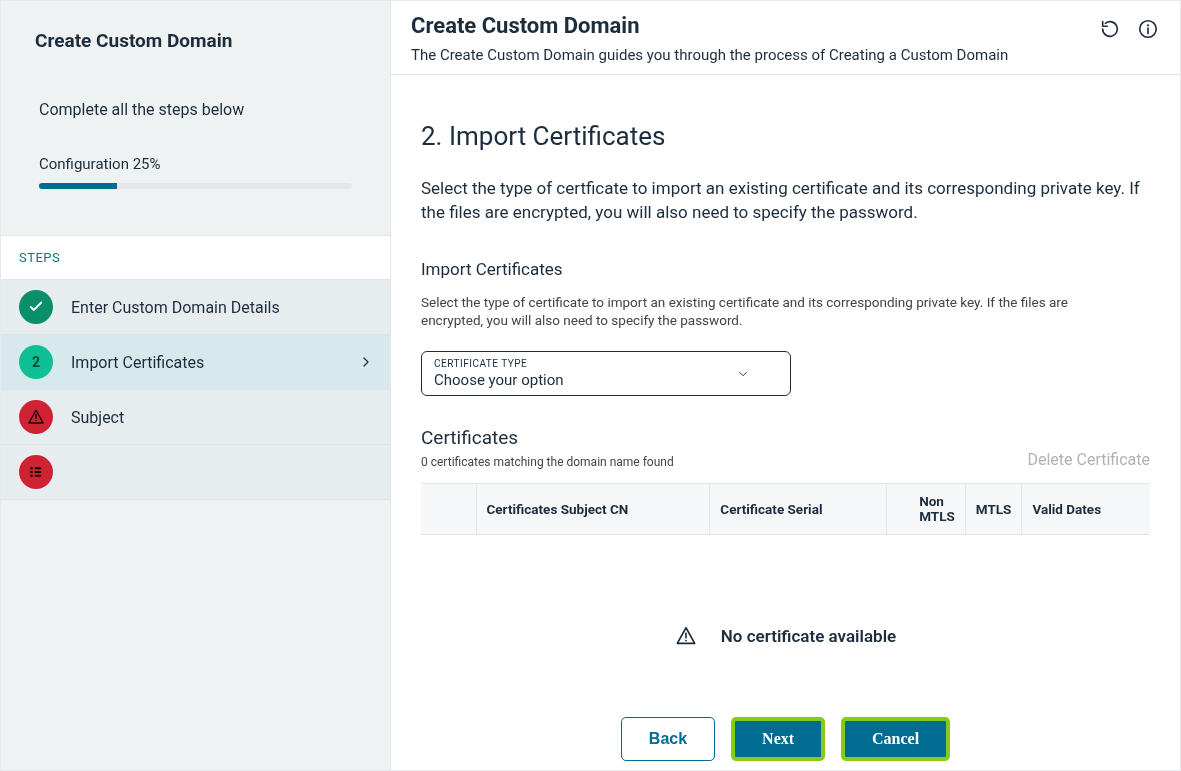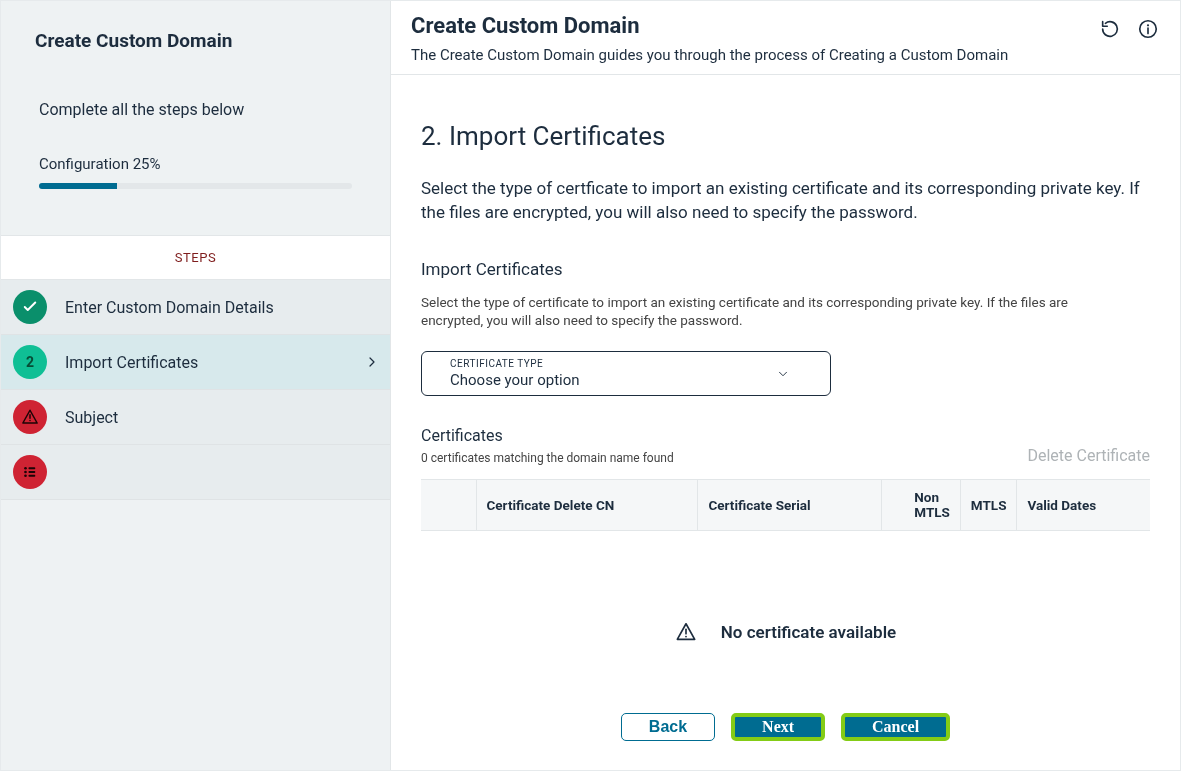--- a/index.html
+++ b/index.html
@@ -29,26 +29,25 @@
   .progress-bar { width:100%; height:6px; background:#e3e7e9; border-radius:3px; overflow:hidden; }
   .progress-fill { height:100%; background:#006c91; width:25%; }
   .steps-header {
     background:#fff;
     border-top:1px solid #e2e6e8;
     border-bottom:1px solid #e2e6e8;
     margin-top:46px;
     padding:14px 18px;
     font-size:13px;
     letter-spacing:.5px;
-    color:#7f1d1d;
-    text-align:center;
+    color:#0f766e;
   }
   .step-item {
     display:flex; align-items:center; gap:18px;
-    padding:10px 12px;
+    padding:10px 18px;
     border-bottom:1px solid #dfe3e5;
     background:#e7ecee;
     cursor:pointer;
     font-size:16px;
     min-height:48px;
   }
   .step-item.active { background:#d7e9ec; }
   .step-icon {
     width:34px; height:34px; border-radius:50%;
     display:flex; align-items:center; justify-content:center;
@@ -74,29 +73,29 @@
 
   .content { padding: 46px 30px 0 30px; flex:1; overflow:auto; display:flex; flex-direction:column;}
   .section-heading { font-size:26px; font-weight:400; color:#1d2d3e; margin-bottom:26px; }
   .section-desc { font-size:17px; color:#1d2d3e; max-width:740px; line-height:1.4; margin-bottom:34px; }
 
   .subblock-title { font-size:17px; color:#1d2d3e; margin-bottom:14px; }
   .subblock-desc { font-size:13.5px; color:#444; max-width:690px; line-height:1.35; margin-bottom:22px; }
 
   .select-wrap {
     border:1px solid #1d2d3e; border-radius:6px;
-    width:410px; padding:6px 28px;
+    width:370px; padding:6px 12px;
     position:relative; cursor:pointer;
   }
   .select-label { font-size:10px; letter-spacing:.5px; color:#1d2d3e; }
   .select-value { font-size:15px; color:#1d2d3e; margin-top:2px; }
   .select-chev { position:absolute; right:40px; top:50%; transform:translateY(-50%); }
 
   .cert-block { margin-top:30px; display:flex; justify-content:space-between; align-items:flex-end; }
-  .cert-left .cert-title { font-size:16px; color:#1d2d3e; }
+  .cert-left .cert-title { font-size:19px; color:#1d2d3e; }
   .cert-left .cert-sub { font-size:12px; color:#444; margin-top:6px; }
   .delete-link { font-size:16px; color:#aeb3b6; cursor:default; }
 
   table.cert-table {
     width:100%; border-collapse:collapse; margin-top:14px;
     font-size:13.5px;
   }
   table.cert-table th {
     background:#f5f7f8; text-align:left; font-weight:700;
     padding:10px 10px; border-top:1px solid #e2e6e8; border-bottom:1px solid #e2e6e8;
@@ -106,21 +105,21 @@
   table.cert-table th:first-child { width:55px; }
   table.cert-table th:last-child { border-right:none; }
 
   .nodata { display:flex; gap:24px; align-items:center; justify-content:center; padding:90px 0 40px 0; color:#1d2d3e; font-weight:600; font-size:17px;}
 
   .footer-bar {
     display:flex; gap:16px; justify-content:center;
     padding:30px 0 10px 0;
   }
   .btn {
-    height:28px; padding:0 27px; border-radius:5px;
+    height:44px; padding:0 27px; border-radius:5px;
     font-size:16px; font-weight:600; cursor:pointer;
     display:flex; align-items:center;
   }
   .btn-outline { background:#fff; border:1px solid #006c91; color:#006c91; }
   .btn-solid { background:#006c91; border:4px solid #84cc16; color:#fff;font-family:Liberation Serif, serif; }
 
   svg { display:block; }
 </style>
 </head>
 <body>
@@ -228,21 +227,21 @@
           <div class="cert-title">Certificates</div>
           <div class="cert-sub">0 certificates matching the domain name found</div>
         </div>
         <div class="delete-link">Delete Certificate</div>
       </div>
 
       <table class="cert-table">
         <thead>
           <tr>
             <th></th>
-            <th>Certificate Delete CN</th>
+            <th>Certificates Subject CN</th>
             <th>Certificate Serial</th>
             <th style="width:60px;line-height:1.1;padding-left:32px;">Non MTLS</th>
             <th style="width:55px;">MTLS</th>
             <th>Valid Dates</th>
           </tr>
         </thead>
       </table>
 
       <div class="nodata">
         <svg width="22" height="22" viewBox="0 0 24 24" fill="none">

